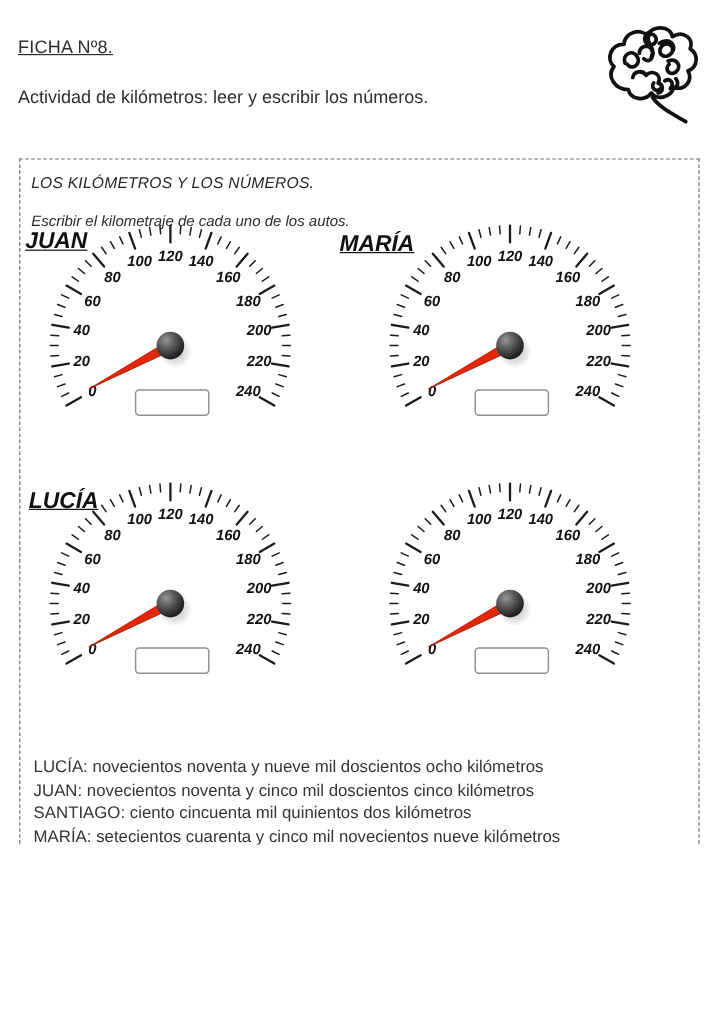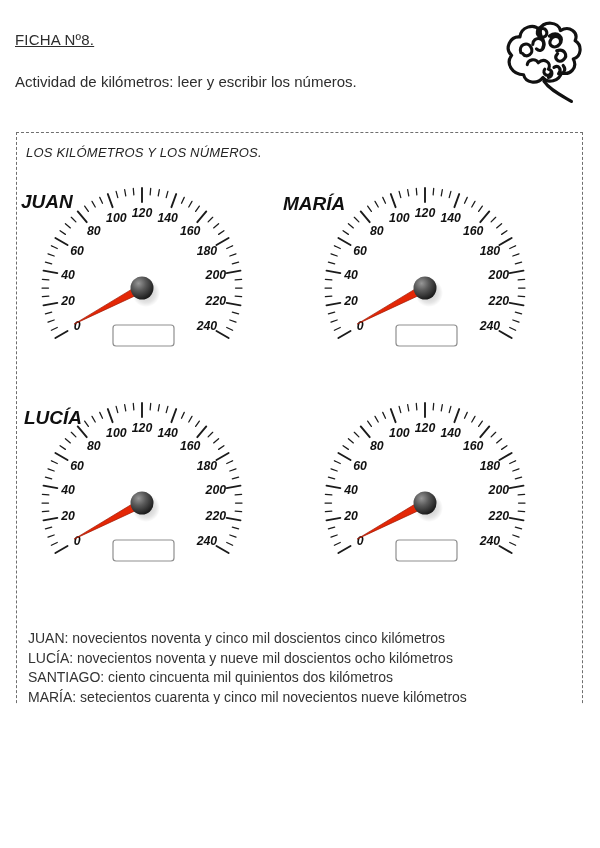--- a/index.html
+++ b/index.html
@@ -61,20 +61,21 @@
   .gw1 { left: 297px; top: 183px; }
   .gw2 { left: 14px;  top: 398px; }
   .gw3 { left: 297px; top: 398px; }
   .gauge-name {
     position: absolute;
     font-size: 19px;
     font-weight: bold;
     font-style: italic;
     color: #101010;
     white-space: nowrap;
+    text-decoration: underline;
   }
   .gw0 .gauge-name { left: 7px;   top: 8px;  }
   .gw1 .gauge-name { left: -14px; top: 10px; }
   .gw2 .gauge-name { left: 10px;  top: 9px;  }
   .gw3 .gauge-name { left: -39px; top: 8px;  }
   .gauge-svg { position: absolute; left: 0; top: 0; }
   .answers {
     position: absolute;
     left: 11px; top: 496px;
     font-size: 14px;
@@ -101,23 +102,24 @@
       <path d="M58,24 c9,-6 17,2 11,9 c-5,6 -14,1 -9,-6 c4,-5 11,-2 10,4"></path>
       <path d="M66,40 c8,-3 13,5 7,10 c-5,4 -11,-2 -6,-7"></path>
       <path d="M34,55 c1,-6 9,-7 12,-2 c6,-6 15,0 11,7 c5,1 5,8 0,9"></path>
       <path d="M53,60 a4,4 0 1,0 7,3 M63,58 c5,-3 9,2 5,7 c5,1 9,-4 5,-9"></path>
       <path d="M52,73 C58,82 70,88 82,95"></path>
     </g>
   </svg>
 
   <div class="box">
     <div class="box-heading">LOS KILÓMETROS Y LOS NÚMEROS.</div>
+    <div class="box-instruction">Escribir el kilometraje de cada uno de los autos.</div>
     <div class="answers">
+      <p>LUCÍA: novecientos noventa y nueve mil doscientos ocho kilómetros</p>
       <p>JUAN: novecientos noventa y cinco mil doscientos cinco kilómetros</p>
-      <p>LUCÍA: novecientos noventa y nueve mil doscientos ocho kilómetros</p>
       <p>SANTIAGO: ciento cincuenta mil quinientos dos kilómetros</p>
       <p>MARÍA: setecientos cuarenta y cinco mil novecientos nueve kilómetros</p>
     </div>
   </div>
 
   <div class="gauge-wrap gw0">
     <svg class="gauge-svg" viewBox="0 0 260 178" width="260" height="178">
         <defs>
           <radialGradient id="hubG0" cx="0.35" cy="0.3" r="0.8">
             <stop offset="0" stop-color="#979797"></stop>

